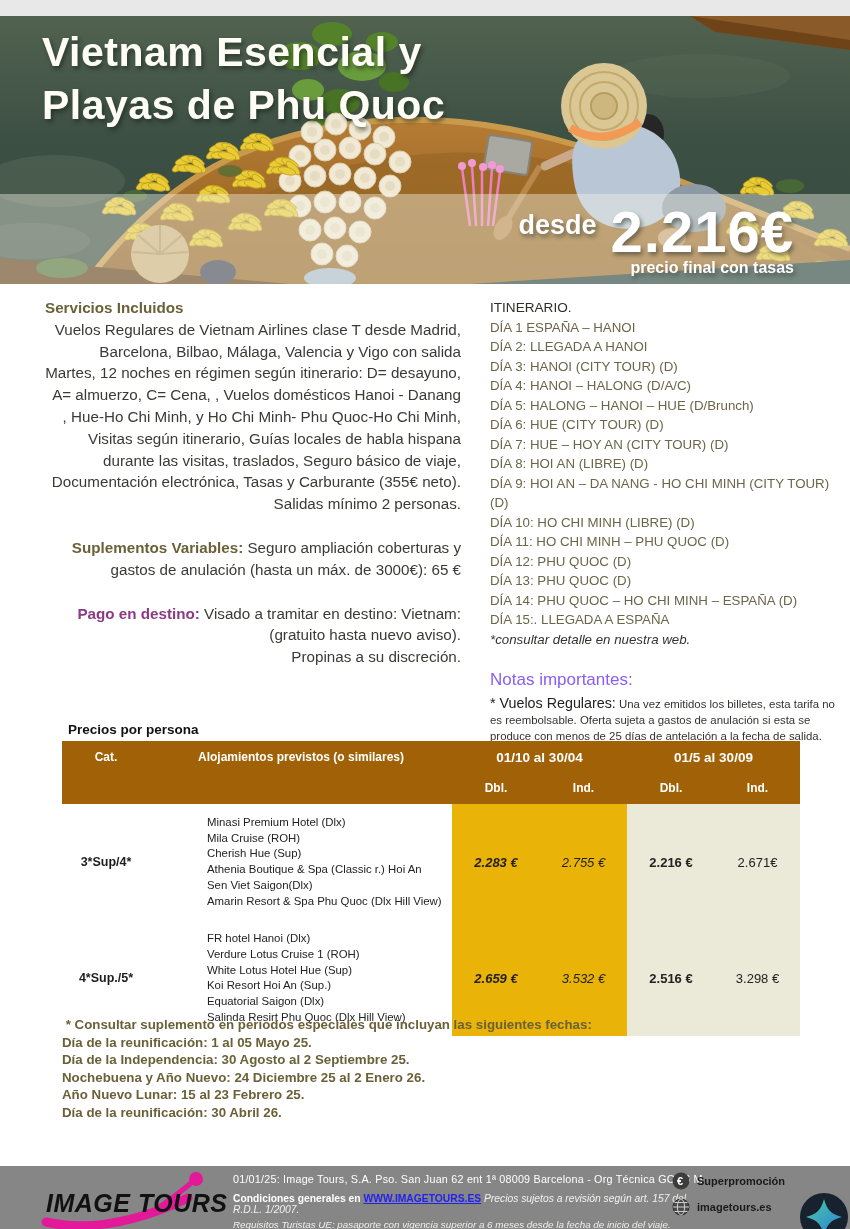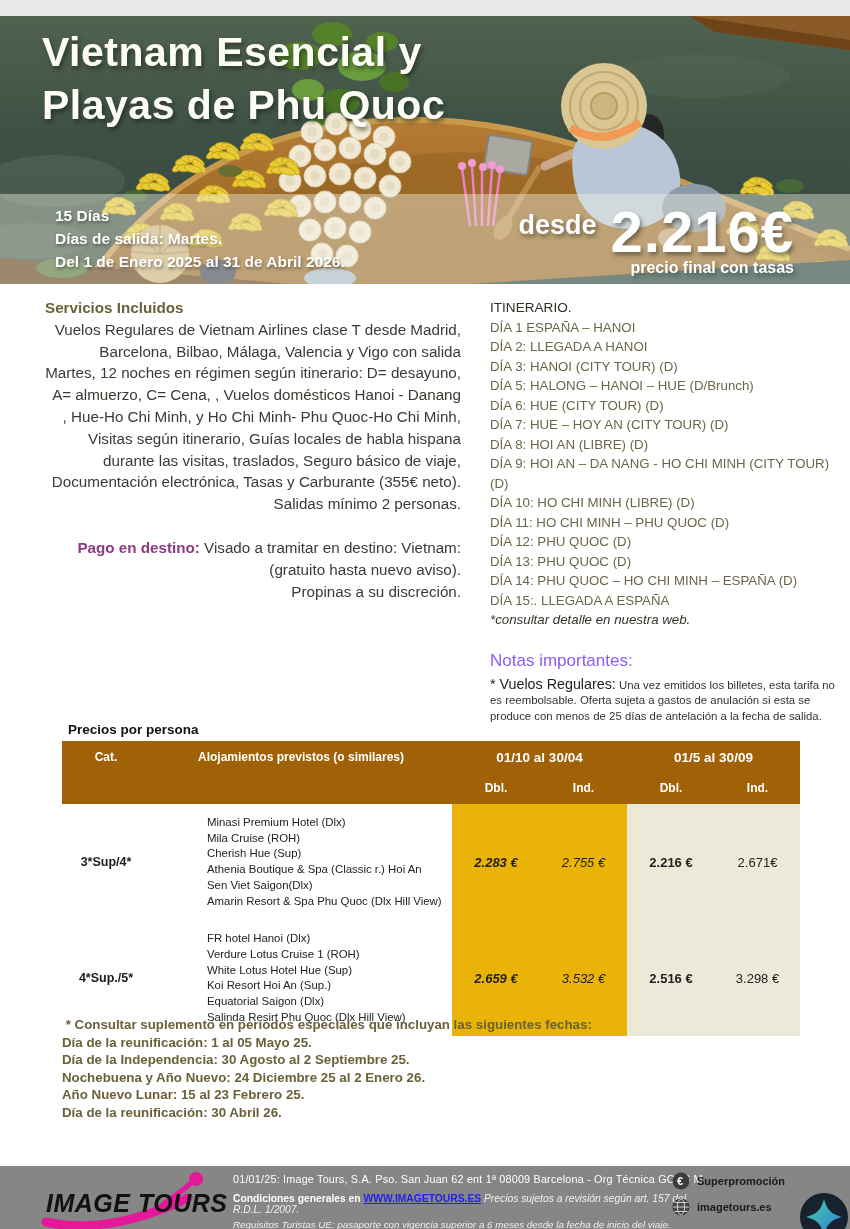--- a/index.html
+++ b/index.html
@@ -227,54 +227,53 @@
       <path d="M470,268 L850,244 L850,268 Z" fill="#1e3c39"></path>
 
       <rect x="0" y="178" width="850" height="90" fill="#f4f2e8" opacity="0.42"></rect>
     </svg>
 
     <div class="hero-title">
       <div>Vietnam Esencial y</div>
       <div>Playas de Phu Quoc</div>
     </div>
 
-    <div class="hero-info">
-      <div>15 Días</div>
-      <div>Días de salida: Martes.</div>
-      <div>Del 1 de Enero 2025 al 31 de Abril 2026.</div>
-    </div>
 
     <div class="hero-price">
       <div>
         <span class="desde">desde</span><span class="big">2.216€</span>
       </div>
       <div class="note">precio final con tasas</div>
     </div>
   </div>
 
   <div class="col-left">
     <div class="blk">
       <div class="h-olive">Servicios Incluidos</div>
       <p>Vuelos Regulares de Vietnam Airlines clase T desde Madrid, Barcelona, Bilbao, Málaga, Valencia y Vigo con salida Martes, 12 noches en régimen  según itinerario: D= desayuno, A= almuerzo, C= Cena, , Vuelos domésticos Hanoi - Danang , Hue-Ho Chi Minh, y Ho Chi Minh- Phu Quoc-Ho Chi Minh, Visitas según itinerario, Guías locales de habla hispana durante las visitas, traslados, Seguro básico de viaje, Documentación electrónica, Tasas y Carburante (355€ neto).</p>
       <p>Salidas mínimo 2 personas.</p>
     </div>
 
+    <div class="blk">
+      <p><span class="lbl-olive">Suplementos Variables:</span><span> Seguro ampliación coberturas y gastos de anulación (hasta un máx. de 3000€): 65 €</span></p>
+    </div>
 
     <div class="blk">
       <p><span class="lbl-magenta">Pago en destino:</span><span> Visado a tramitar en destino: Vietnam: (gratuito hasta nuevo aviso).</span></p>
       <p>Propinas a su discreción.</p>
     </div>
   </div>
 
   <div class="col-right">
     <div class="itin-head">ITINERARIO.</div>
     <div class="itin-days">
         <div>DÍA 1  ESPAÑA – HANOI</div>
         <div>DÍA 2: LLEGADA A HANOI</div>
         <div>DÍA 3: HANOI (CITY TOUR) (D)</div>
+        <div>DÍA 4: HANOI – HALONG (D/A/C)</div>
         <div>DÍA 5: HALONG – HANOI – HUE (D/Brunch)</div>
         <div>DÍA 6: HUE (CITY TOUR) (D)</div>
         <div>DÍA 7: HUE – HOY AN (CITY TOUR) (D)</div>
         <div>DÍA 8: HOI AN (LIBRE) (D)</div>
         <div>DÍA 9: HOI AN – DA NANG - HO CHI MINH (CITY TOUR) (D)</div>
         <div>DÍA 10: HO CHI MINH (LIBRE) (D)</div>
         <div>DÍA 11: HO CHI MINH – PHU QUOC (D)</div>
         <div>DÍA 12:  PHU QUOC (D)</div>
         <div>DÍA 13:  PHU QUOC (D)</div>
         <div>DÍA 14:  PHU QUOC – HO CHI MINH – ESPAÑA (D)</div>

